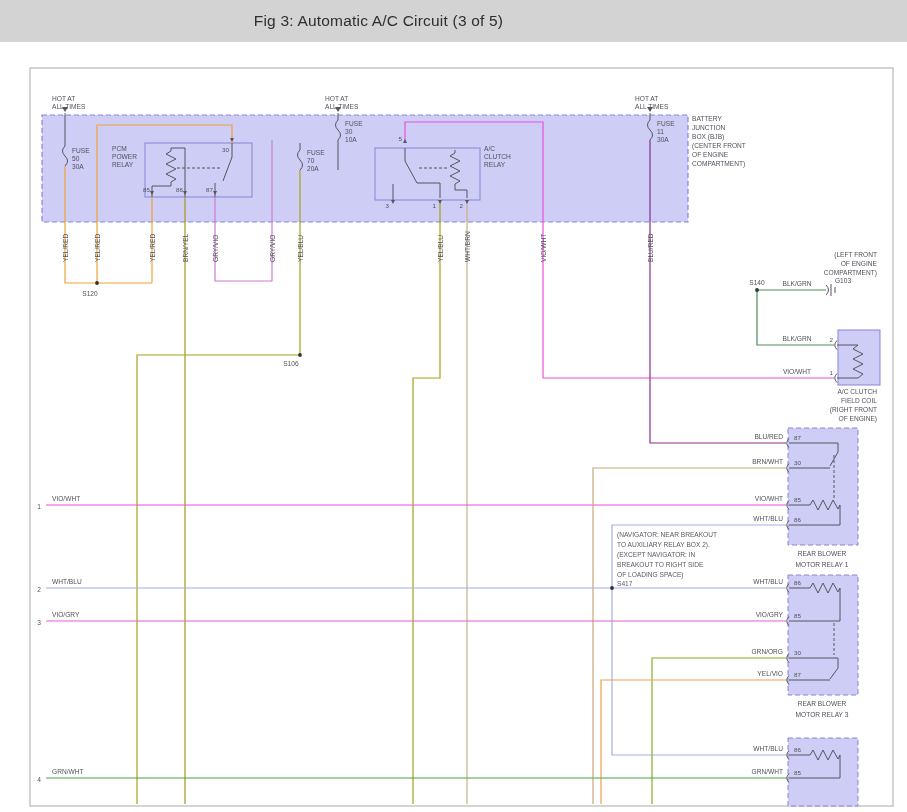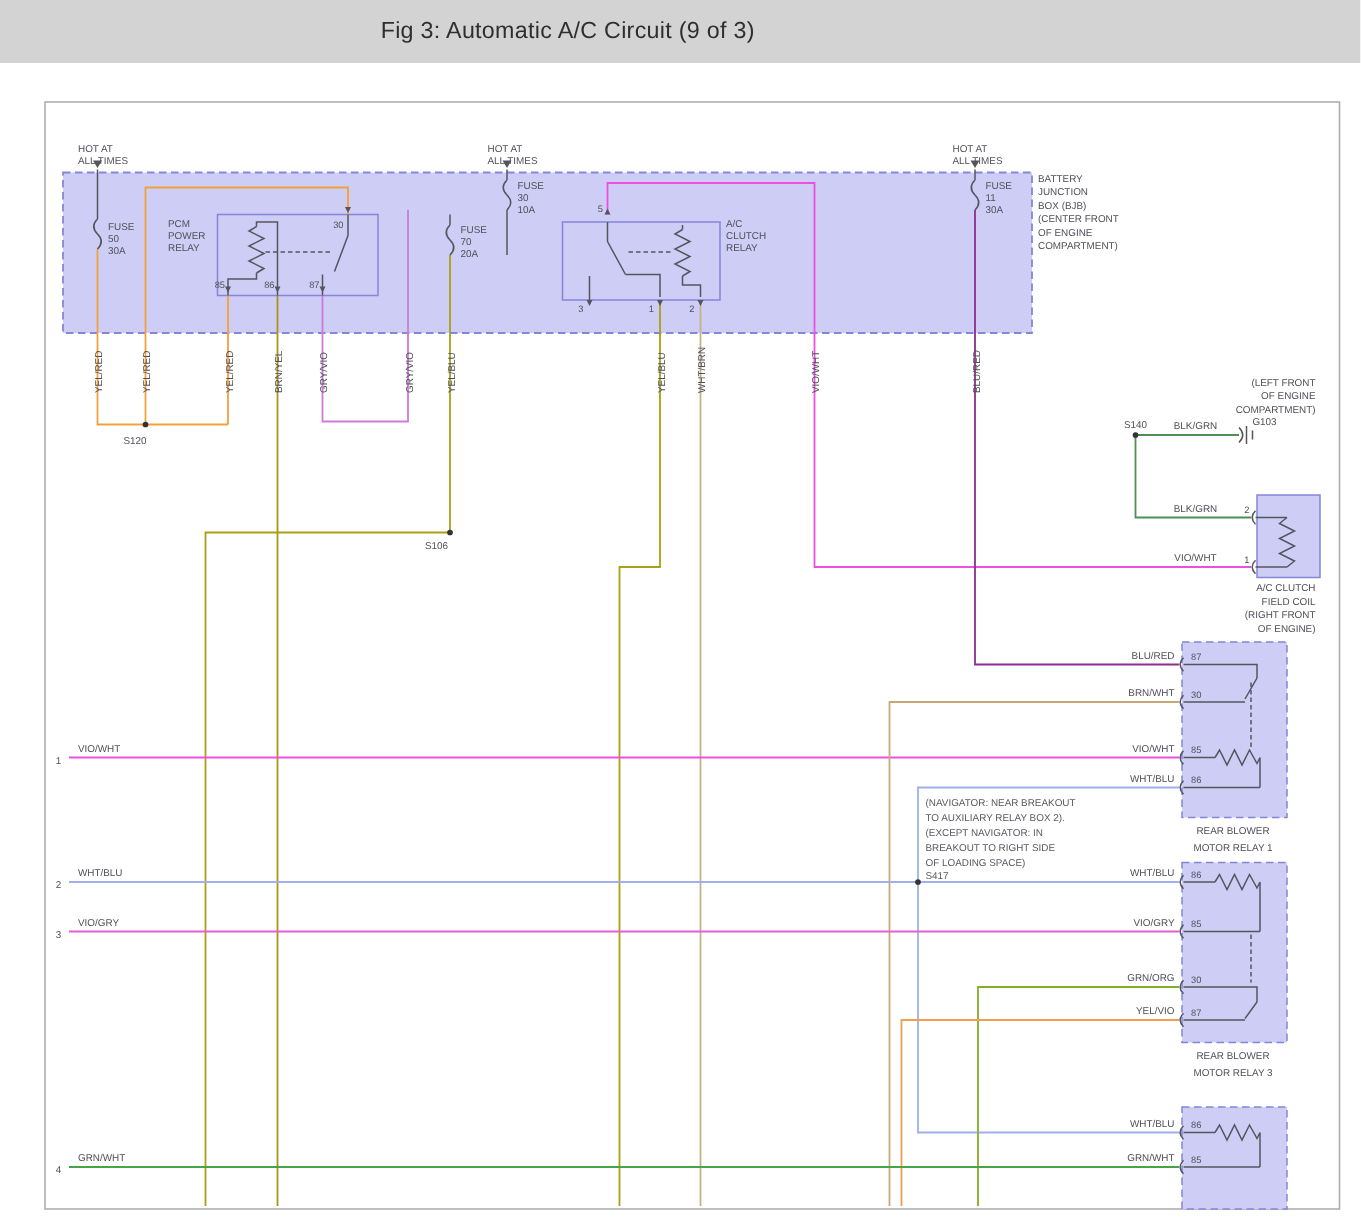--- a/index.html
+++ b/index.html
@@ -14,21 +14,21 @@
   .wire{fill:none;stroke-width:1.2px;}
   .int{fill:none;stroke:#55555e;stroke-width:1px;}
   .intd{fill:none;stroke:#55555e;stroke-width:1px;stroke-dasharray:3,2;}
   .arr{fill:#55555e;stroke:none;}
 </style>
 </head>
 <body>
 
 <div id="stage">
   <div id="titlebar">
-    <span>Fig 3: Automatic A/C Circuit (9 of 3)</span>
+    <span>Fig 3: Automatic A/C Circuit (3 of 5)</span>
   </div>
 
   <svg width="907" height="812" viewBox="0 0 907 812">
 
     <rect x="30" y="68" width="863" height="738" fill="none" stroke="#a9a9a9" stroke-width="1"></rect>
 
     <g>
       <rect x="42" y="115" width="646" height="107" stroke-width="1.2" stroke-dasharray="5,3" fill="#cdcdf5" stroke="#8585da"></rect>
       <rect x="145" y="143" width="107" height="54" fill="none" stroke-width="1" stroke="#8585da"></rect>
       <rect x="375" y="148" width="105" height="52" fill="none" stroke-width="1" stroke="#8585da"></rect>

